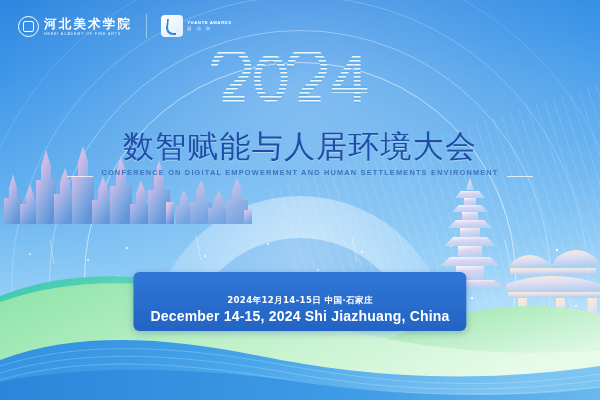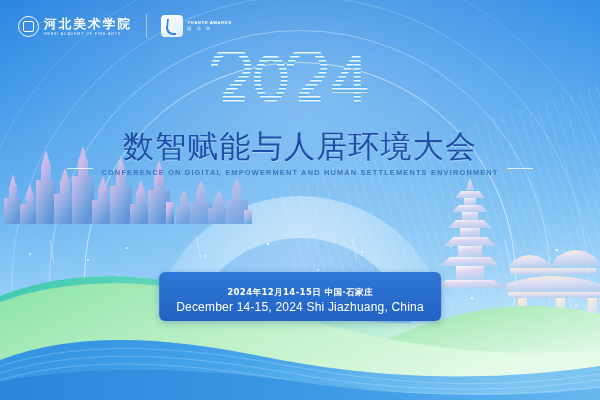--- a/index.html
+++ b/index.html
@@ -84,43 +84,43 @@
 
   .year-wrap{position:absolute;left:0;top:52px;width:100%;text-align:center;}
 
   .title-cn{
     position:absolute;left:0;top:126px;width:100%;text-align:center;
     font-size:31px;font-weight:400;color:#1d4fa8;letter-spacing:1.2px;
     font-family:"DejaVu Sans","Liberation Sans",sans-serif;
     text-shadow:0 1px 0 rgba(255,255,255,.35);
   }
 
-  .title-en-row{position:absolute;left:0;top:168px;width:100%;display:flex;align-items:flex-start;justify-content:center;gap:8px;}
+  .title-en-row{position:absolute;left:0;top:168px;width:100%;display:flex;align-items:flex-end;justify-content:center;gap:8px;}
   .title-en-line{height:1px;width:26px;background:rgba(255,255,255,.75);}
   .title-en{
     font-size:7.4px;color:#3e74bd;letter-spacing:1.18px;font-weight:600;white-space:nowrap;
   }
 
   .organizer{
     position:absolute;left:0;top:206px;width:100%;text-align:center;
     font-size:9.6px;color:#2d67b4;letter-spacing:.45px;
     font-family:"DejaVu Sans","Liberation Sans",sans-serif;
   }
 
   .date-badge{
     position:absolute;left:50%;top:272px;transform:translateX(-50%);
     background:linear-gradient(180deg,#2f77d6 0%,#2363c4 100%);
     border-radius:6px;
-    padding:15px 17px 6px 17px;
+    padding:23px 17px 6px 17px;
     text-align:center;
     box-shadow:0 2px 7px rgba(25,70,140,.30);
   }
   .date-cn{font-size:8.6px;color:#ffffff;letter-spacing:.35px;line-height:1.35;white-space:nowrap;
            font-family:"DejaVu Sans","Liberation Sans",sans-serif;font-weight:700;}
-  .date-en{font-size:12px;color:#ffffff;letter-spacing:.2px;line-height:1.35;white-space:nowrap;font-weight:400;}
+  .date-en{font-size:14px;color:#ffffff;letter-spacing:.2px;line-height:1.35;white-space:nowrap;font-weight:700;}
 </style>
 </head>
 <body>
 
 <div class="banner">
 
   <div class="bg-layer">
     <div class="glow-top"></div>
     <div class="arc a4"></div>
     <div class="arc a3"></div>

